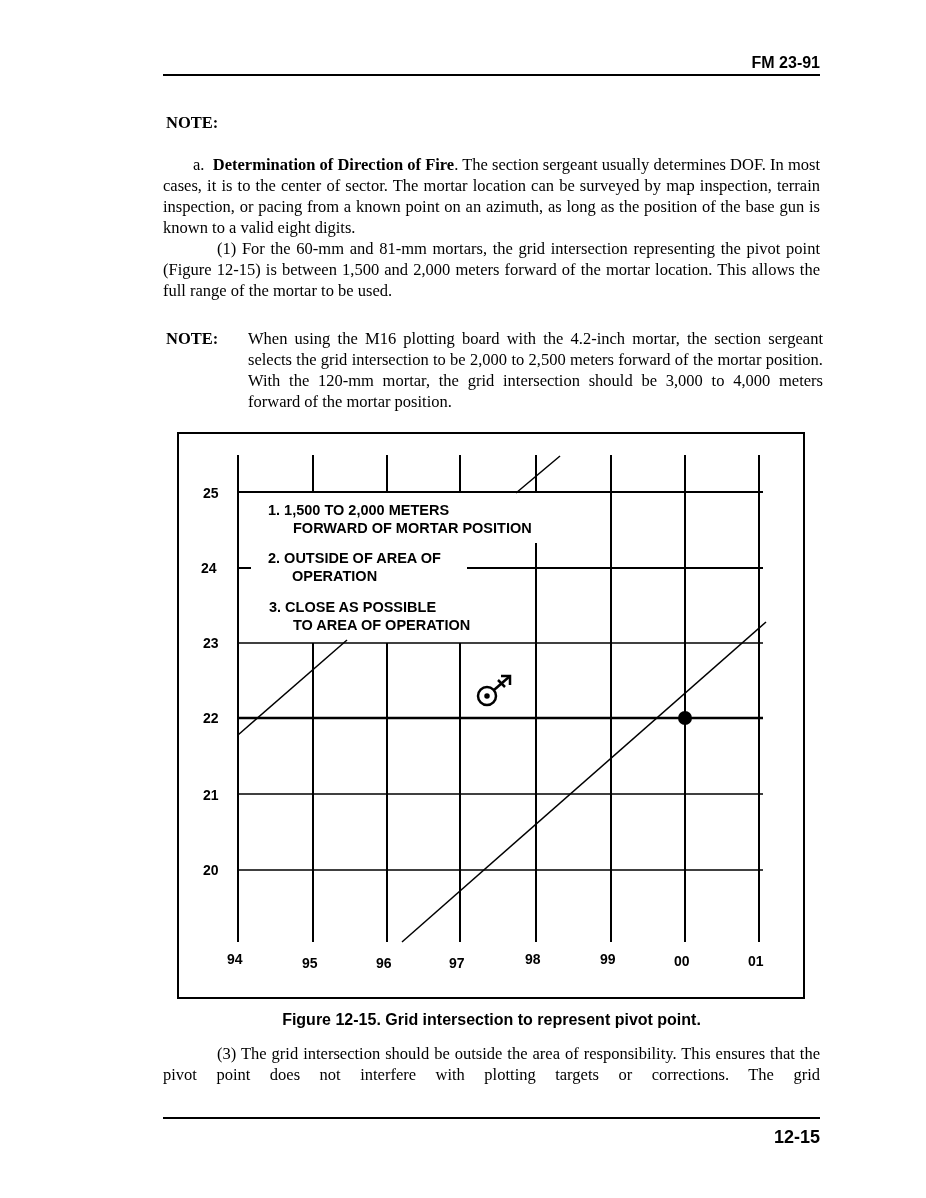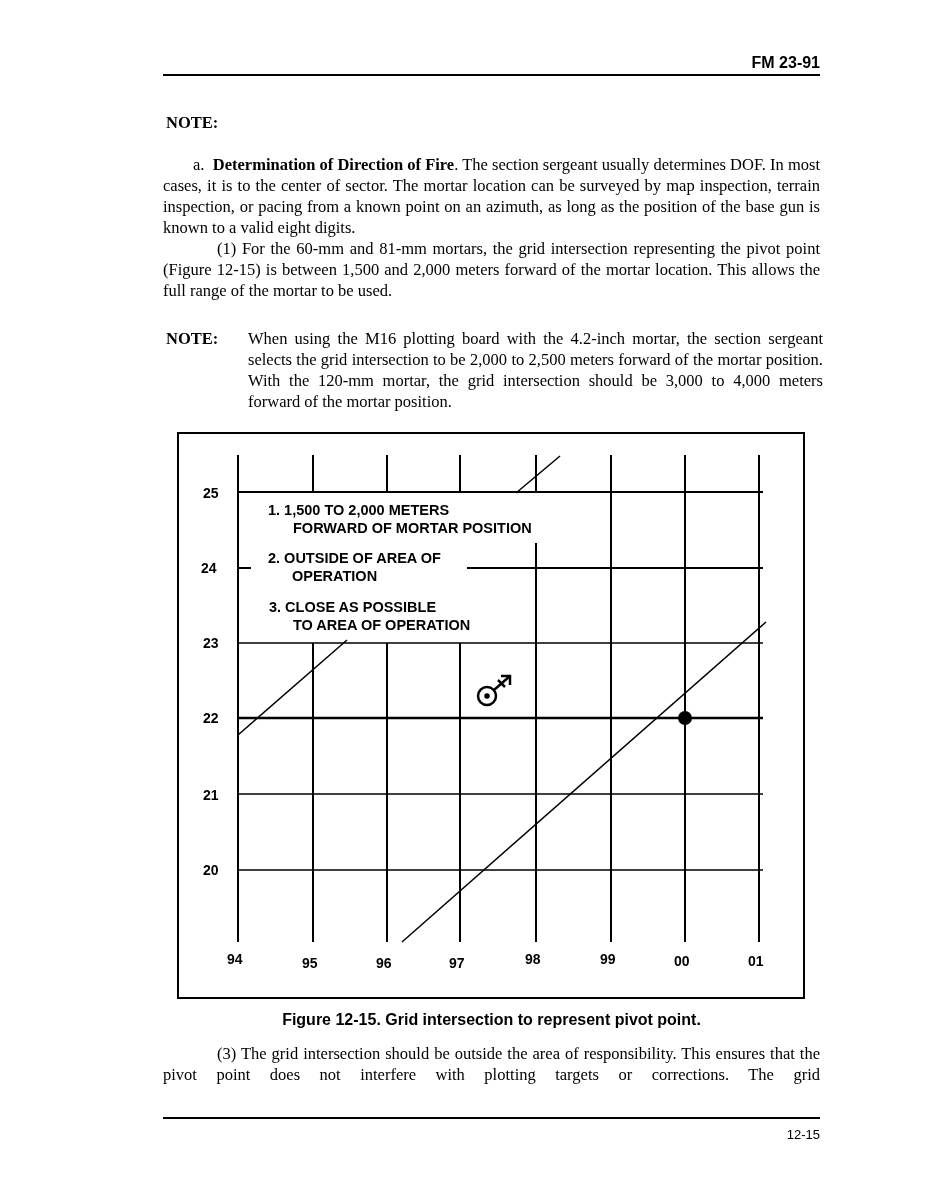--- a/index.html
+++ b/index.html
@@ -11,21 +11,21 @@
   .note .lab { position: absolute; left: 0; top: 0; font-weight: bold; }
   .note .txt { margin-left: 82px; text-align: justify; }
   .para { position: absolute; left: 163px; width: 657px; text-align: justify; }
   .para p { margin: 0; }
   .ind { text-indent: 54px; }
   .ind-a { text-indent: 30px; }
   .figbox { position: absolute; left: 177px; top: 432px; width: 624px; height: 563px; border: 2px solid #000; }
   .fig-svg { position: absolute; left: 0; top: 0; }
   .caption { position: absolute; left: 163px; width: 657px; top: 999px; text-align: center; font-family: "Liberation Sans", sans-serif; font-weight: bold; font-size: 16px; margin-top: 12px; }
   .ftr { position: absolute; left: 163px; top: 1117px; width: 657px; border-top: 2px solid #000; }
-  .ftr-label { position: absolute; right: 0; top: 8px; font-family: "Liberation Sans", sans-serif; font-weight: normal; font-size: 13px; }
+  .ftr-label { position: absolute; right: 0; top: 8px; font-family: "Liberation Sans", sans-serif; font-weight: bold; font-size: 18px; }
   .lbl { font-family: "Liberation Sans", sans-serif; font-weight: bold; font-size: 14px; }
   .crit { font-family: "Liberation Sans", sans-serif; font-weight: bold; font-size: 14.5px; }
 </style>
 </head>
 <body>
 
 <div class="hdr">
   <span class="hdr-label">FM 23-91</span>
 </div>
 

